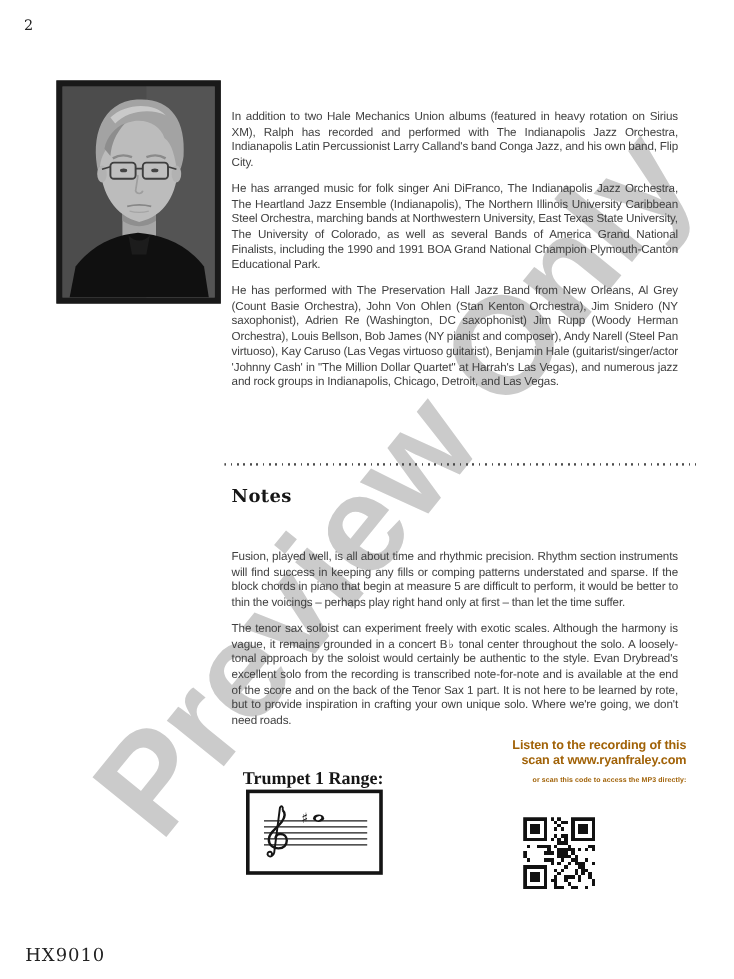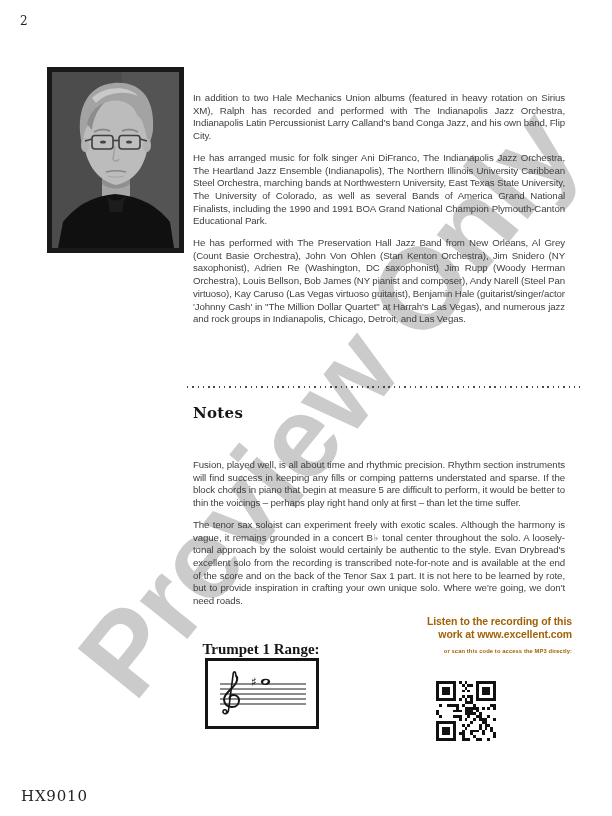--- a/index.html
+++ b/index.html
@@ -134,21 +134,21 @@
       <g>
         <ellipse cx="57.5" cy="20.8" rx="4.6" ry="3.1" fill="#151515"></ellipse>
         <ellipse cx="57.5" cy="20.8" rx="2.4" ry="1.6" fill="#ffffff" transform="rotate(-22 57.5 20.8)"></ellipse>
       </g>
     </svg>
   </div>
 
   <div class="listen">
     <div class="listen-bold">
       <span>Listen to the recording of this</span><br>
-      <span>work at www.excellent.com</span>
+      <span>scan at www.ryanfraley.com</span>
     </div>
     <div class="scan-note">or scan this code to access the MP3 directly:</div>
   </div>
 
   <div class="qr" id="qr"><svg width="60" height="60" viewBox="0 0 60 60" shape-rendering="crispEdges">
         <rect width="60" height="60" fill="#ffffff"></rect>
         <rect x="22.86" y="0.00" width="2.86" height="2.86" fill="#111111"></rect>
         <rect x="28.57" y="0.00" width="2.86" height="2.86" fill="#111111"></rect>
         <rect x="25.71" y="2.86" width="2.86" height="2.86" fill="#111111"></rect>
         <rect x="31.43" y="2.86" width="2.86" height="2.86" fill="#111111"></rect>

